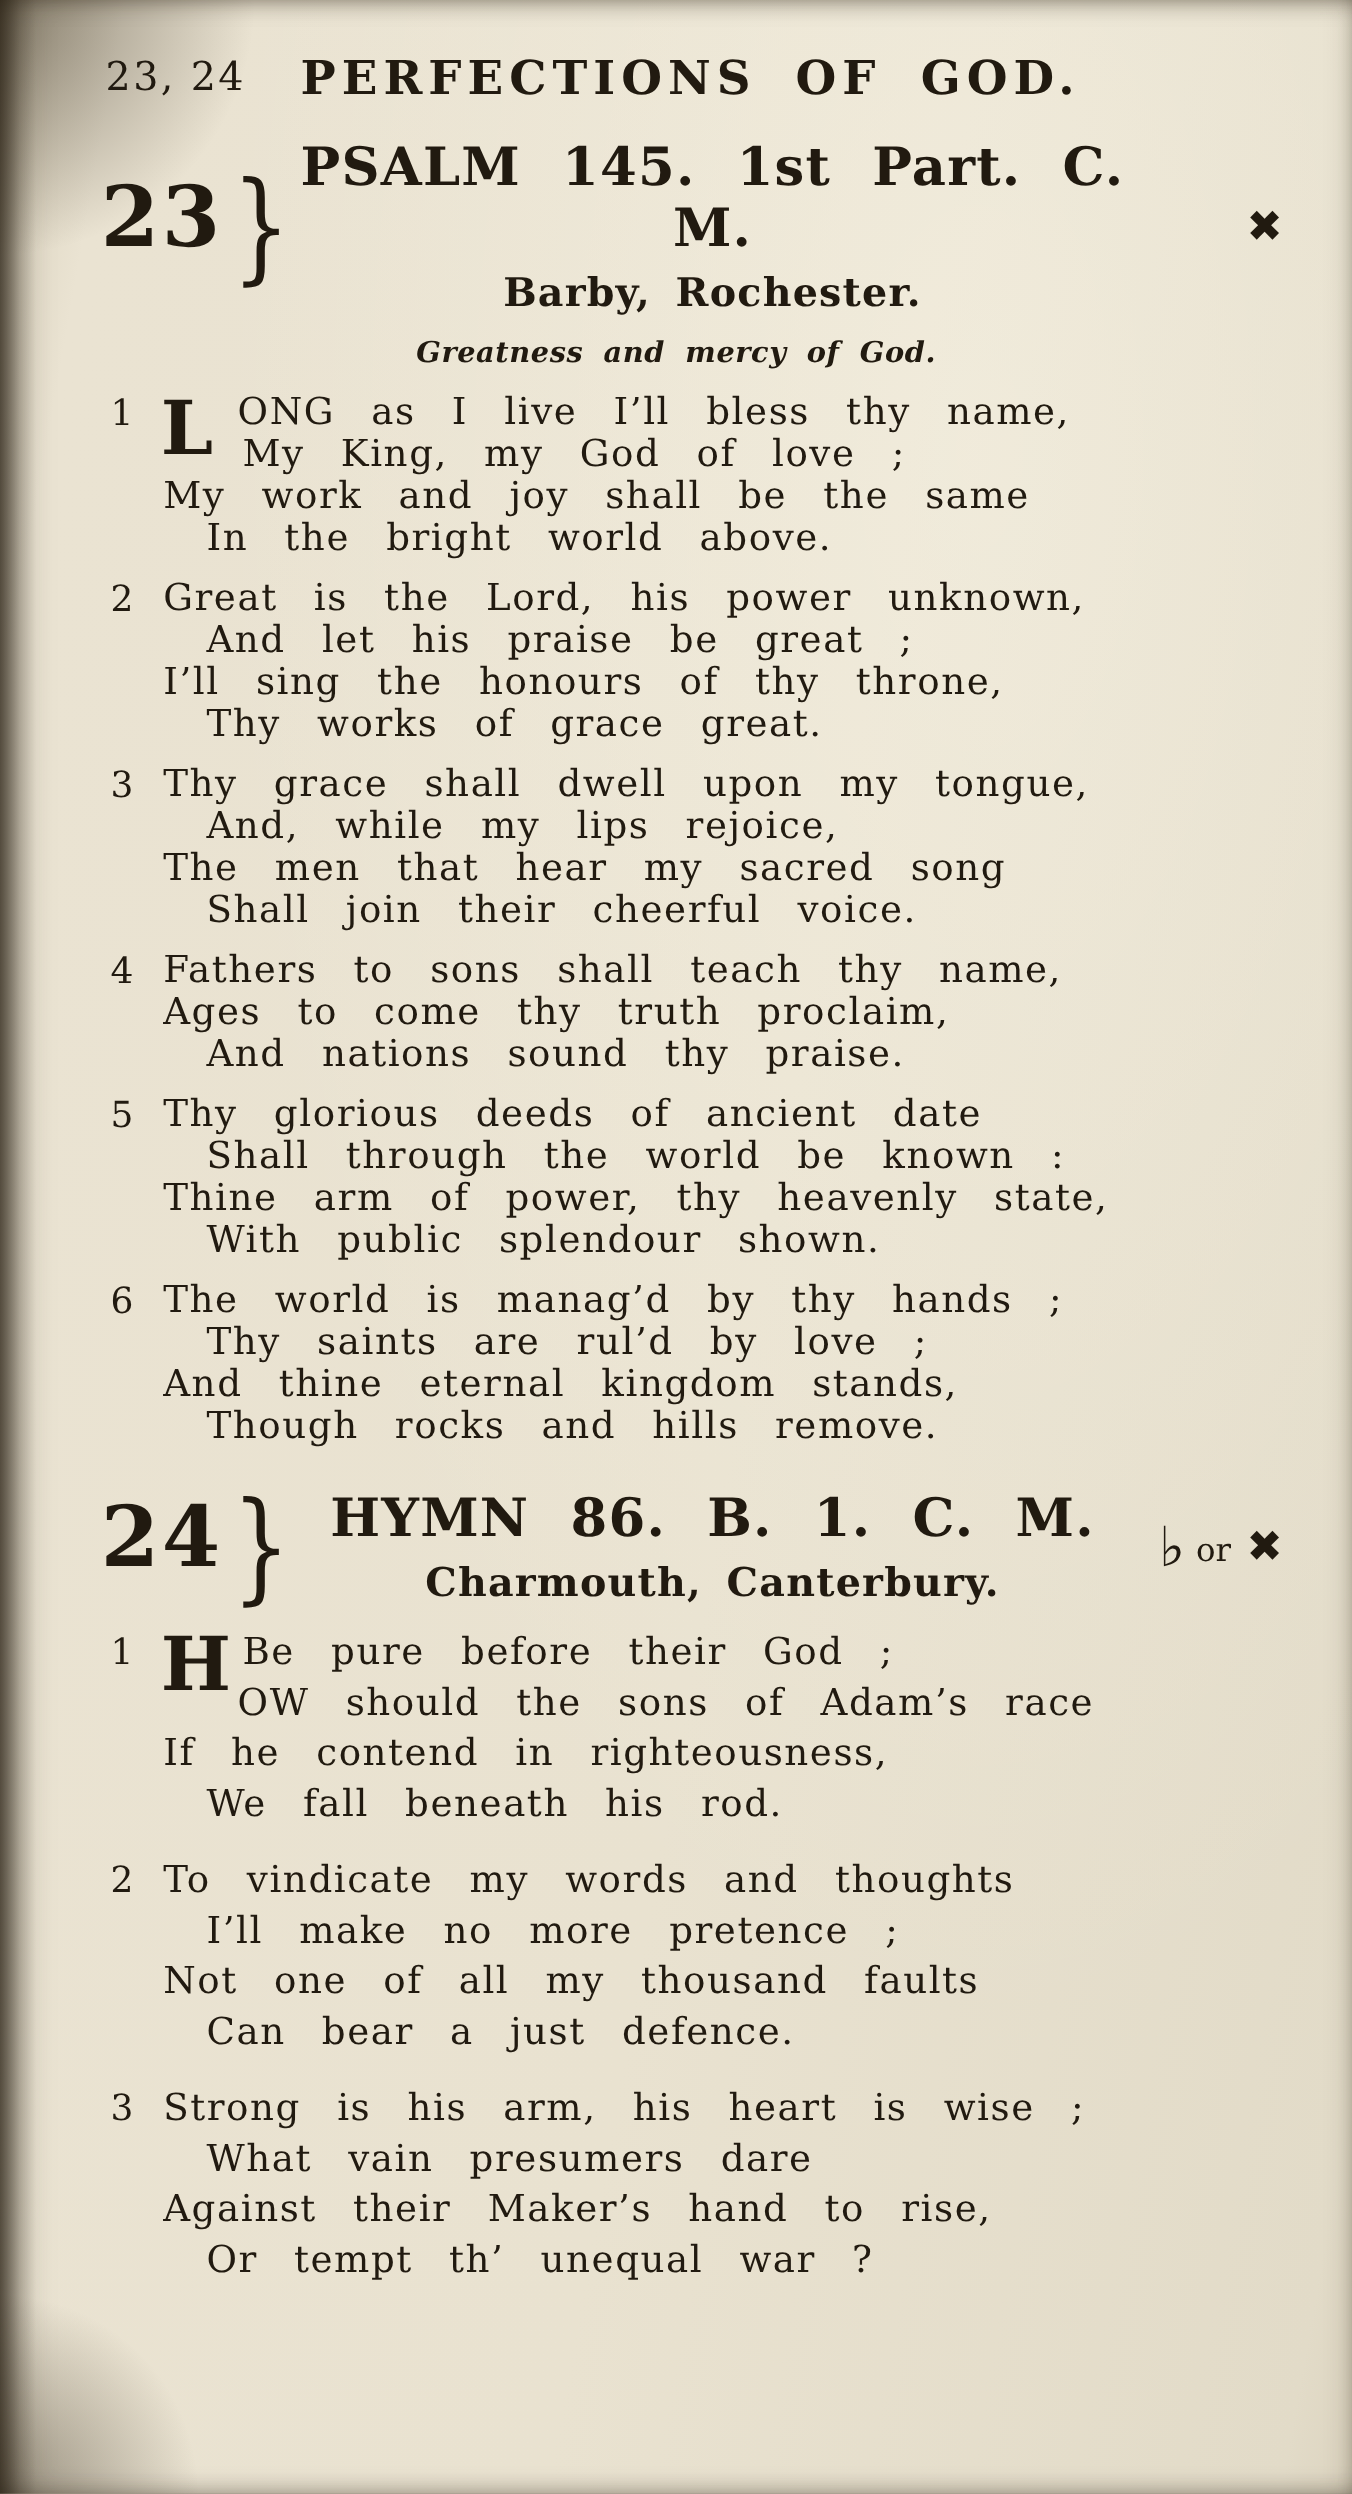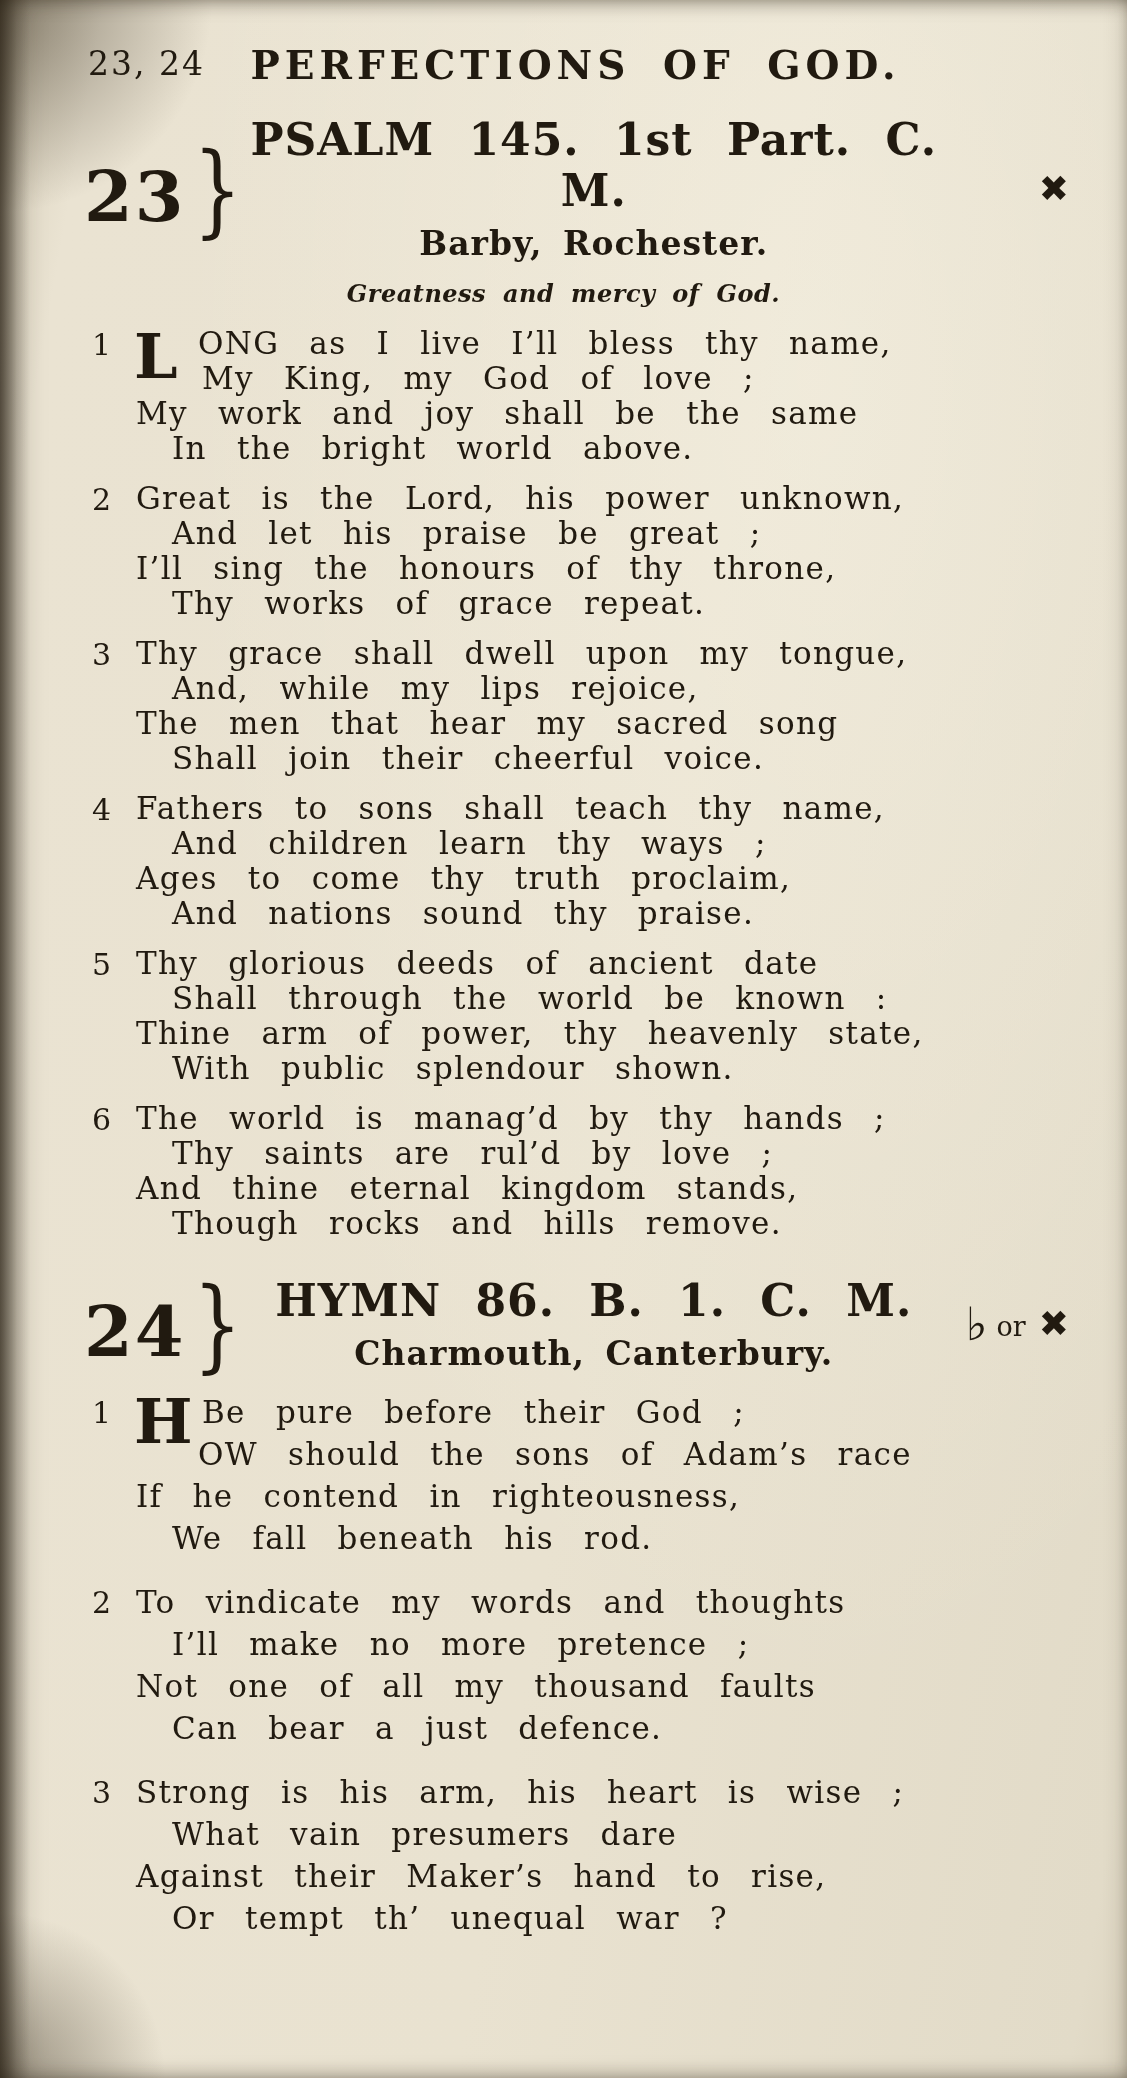--- a/index.html
+++ b/index.html
@@ -35,21 +35,21 @@
   .running-head{ position:relative; margin:42px 64px 0 88px; height:48px; }
   .pagenums{ position:absolute; left:0; top:2px; font-size:33px; letter-spacing:2px; }
   .runtitle{
     position:absolute; left:0; right:0; text-align:center;
     font-size:39px; font-weight:700; letter-spacing:5px; word-spacing:14px;
   }
 
   
   .hymn-head{ display:flex; align-items:center; margin:24px 58px 0 84px; }
   .h24 .hymn-head{ margin-top:34px; }
-  .hymn-no-wrap{ display:flex; align-items:flex-end; min-width:160px; }
+  .hymn-no-wrap{ display:flex; align-items:flex-start; min-width:160px; }
   .hymn-no{ font-size:70px; font-weight:700; letter-spacing:2px; line-height:74px; }
   .hymn-brace{
     display:inline-block; font-size:96px; line-height:90px; font-weight:400;
     transform:scale(0.8,1.05); margin-left:2px;
   }
   .hymn-titles{ flex:1; text-align:center; }
   .hymn-title{ font-size:44px; font-weight:700; letter-spacing:1px; word-spacing:18px; }
   .hymn-tunes{ font-size:33px; font-weight:700; letter-spacing:1px; word-spacing:8px; margin-top:8px; }
   .key-mark{ min-width:130px; text-align:right; white-space:nowrap; }
   .flat{ font-size:46px; font-weight:700; font-family:"DejaVu Serif","DejaVu Sans",serif; vertical-align:-4px; }
@@ -112,33 +112,32 @@
           <div class="line l1">ONG as I live I’ll bless thy name,</div>
           <div class="line l2">My King, my God of love ;</div>
           <div class="line l3">My work and joy shall be the same</div>
           <div class="line l4">In the bright world above.</div>
         </div>
         <div class="verse">
           <span class="verse-no">2</span>
           <div class="line l1">Great is the Lord, his power unknown,</div>
           <div class="line l2">And let his praise be great ;</div>
           <div class="line l3">I’ll sing the honours of thy throne,</div>
-          <div class="line l4">Thy works of grace repeat.</div>
+          <div class="line l4">Thy works of grace great.</div>
         </div>
         <div class="verse">
           <span class="verse-no">3</span>
           <div class="line l1">Thy grace shall dwell upon my tongue,</div>
           <div class="line l2">And, while my lips rejoice,</div>
           <div class="line l3">The men that hear my sacred song</div>
           <div class="line l4">Shall join their cheerful voice.</div>
         </div>
         <div class="verse">
           <span class="verse-no">4</span>
           <div class="line l1">Fathers to sons shall teach thy name,</div>
-          <div class="line l2">And children learn thy ways ;</div>
           <div class="line l3">Ages to come thy truth proclaim,</div>
           <div class="line l4">And nations sound thy praise.</div>
         </div>
         <div class="verse">
           <span class="verse-no">5</span>
           <div class="line l1">Thy glorious deeds of ancient date</div>
           <div class="line l2">Shall through the world be known :</div>
           <div class="line l3">Thine arm of power, thy heavenly state,</div>
           <div class="line l4">With public splendour shown.</div>
         </div>

